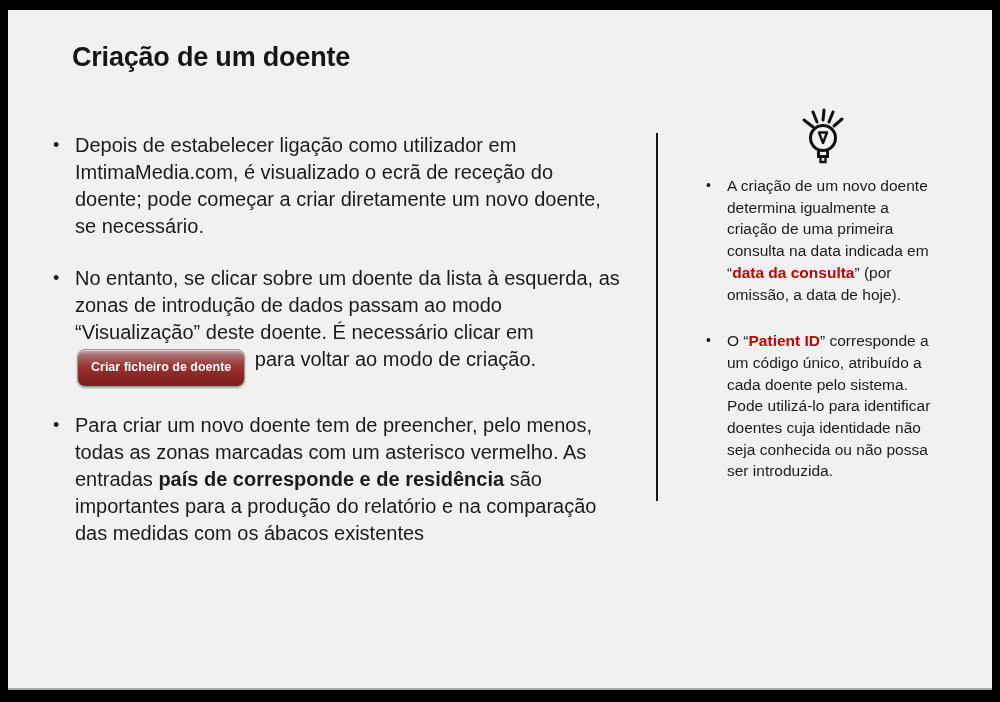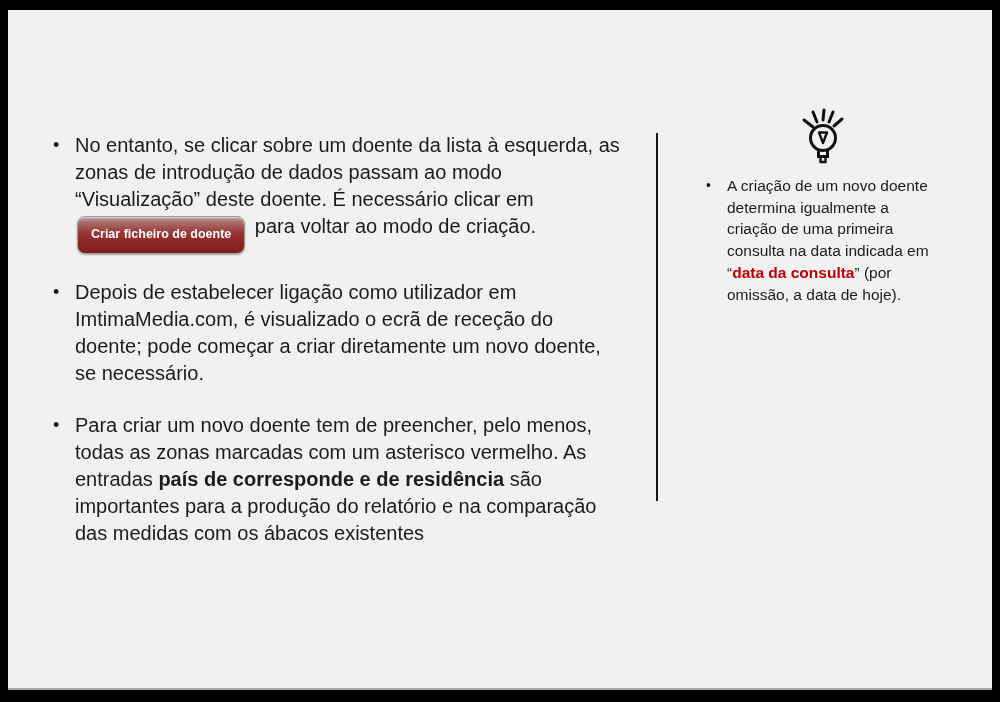--- a/index.html
+++ b/index.html
@@ -90,29 +90,30 @@
     border:1px solid #9c9c9c;
     box-shadow:0 1px 2px rgba(0,0,0,0.35), inset 0 1px 0 rgba(255,255,255,0.45);
     white-space:nowrap;
   }
 </style>
 </head>
 <body>
 
 <div class="slide">
 
+  <h1 class="title">Criação de um doente</h1>
 
   <div class="left-col">
 
     <div class="lbullet">
-      <span>No entanto, se clicar sobre um doente da lista à esquerda, as zonas de introdução de dados passam ao modo “Visualização” deste doente. É necessário clicar em </span><span class="btn">Criar ficheiro de doente</span><span> para voltar ao modo de criação.</span>
+      <span>Depois de estabelecer ligação como utilizador em ImtimaMedia.com, é visualizado o ecrã de receção do doente; pode começar a criar diretamente um novo doente, se necessário.</span>
     </div>
 
     <div class="lbullet">
-      <span>Depois de estabelecer ligação como utilizador em ImtimaMedia.com, é visualizado o ecrã de receção do doente; pode começar a criar diretamente um novo doente, se necessário.</span>
+      <span>No entanto, se clicar sobre um doente da lista à esquerda, as zonas de introdução de dados passam ao modo “Visualização” deste doente. É necessário clicar em </span><span class="btn">Criar ficheiro de doente</span><span> para voltar ao modo de criação.</span>
     </div>
 
     <div class="lbullet">
       <span>Para criar um novo doente tem de preencher, pelo menos, todas as zonas marcadas com um asterisco vermelho. As entradas </span><b>país de corresponde e de residência</b><span> são importantes para a produção do relatório e na comparação das medidas com os ábacos existentes</span>
     </div>
 
   </div>
 
   <div class="divider"></div>
 
@@ -133,16 +134,19 @@
           <path d="M22.5 42 L22.5 49.5 L31.5 49.5 L31.5 42"></path>
           <path d="M24.5 49.5 L24.5 55 L29.5 55 L29.5 49.5" stroke-width="2.4"></path>
         </g>
       </svg>
     </div>
 
     <div class="rbullet">
       <span>A criação de um novo doente determina igualmente a criação de uma primeira consulta na data indicada em “</span><b class="red">data da consulta</b><span>” (por omissão, a data de hoje).</span>
     </div>
 
+    <div class="rbullet">
+      <span>O “</span><b class="red">Patient ID</b><span>” corresponde a um código único, atribuído a cada doente pelo sistema. Pode utilizá-lo para identificar doentes cuja identidade não seja conhecida ou não possa ser introduzida.</span>
+    </div>
 
   </div>
 
 </div>
 
 </body></html>

